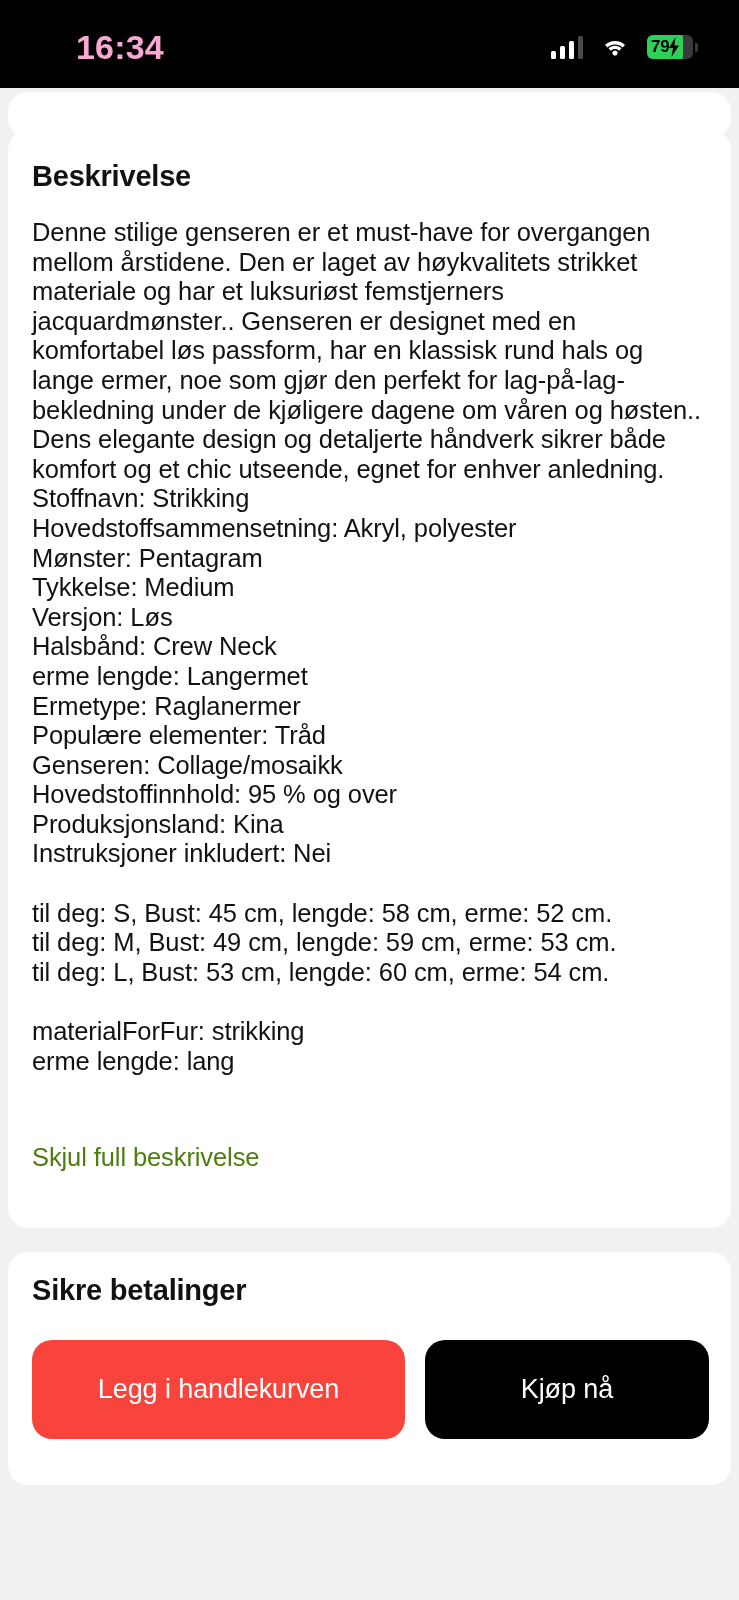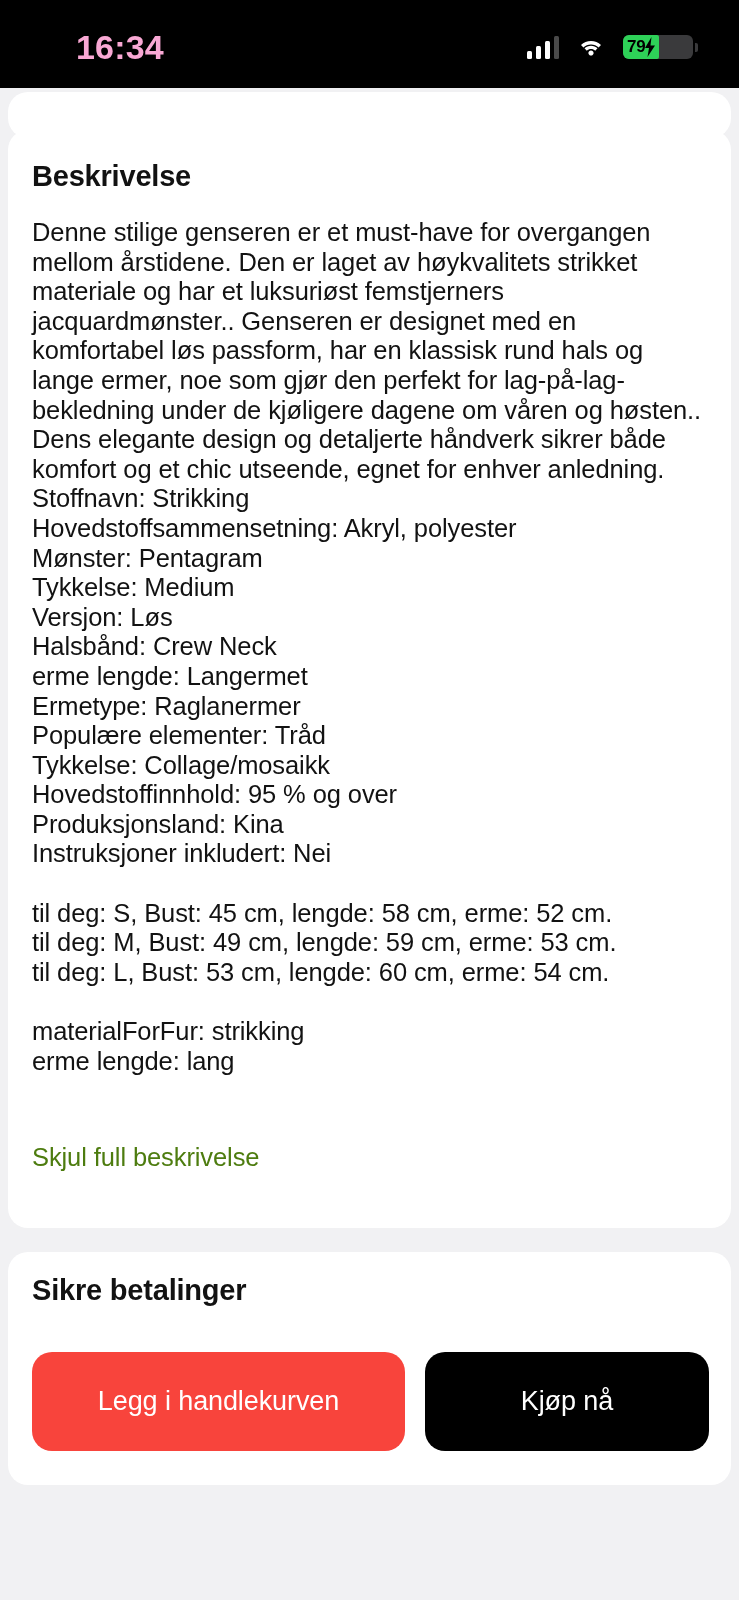--- a/index.html
+++ b/index.html
@@ -44,21 +44,21 @@
   .signal i { width:5.5px; background:#ffffff; border-radius:1.5px; display:block; }
   .signal i:nth-child(1){ height:8px; }
   .signal i:nth-child(2){ height:13px; }
   .signal i:nth-child(3){ height:18px; }
   .signal i:nth-child(4){ height:23px; background:#4a4a4a; }
 
   .wifi { width:28px; height:22px; position:relative; }
 
   .battery {
     position:relative;
-    width:70px; height:24px;
+    width:46px; height:24px;
     border-radius:6px;
     background:#3a3a3c;
     display:flex; align-items:center;
   }
   .battery .fill {
     position:absolute; left:0; top:0;
     width:36px; height:24px;
     background:#2ed158;
     border-radius:6px 2px 2px 6px;
   }
@@ -138,21 +138,20 @@
     border:none;
     border-radius:20px;
     font-family:"Liberation Sans", sans-serif;
     font-size:27px;
     color:#ffffff;
     letter-spacing:-0.1px;
     cursor:pointer;
     display:flex;
     align-items:center;
     justify-content:center;
-    margin-top:12px;
   }
   #btn-cart { flex:0 0 373px; background:#f8443c; }
   #btn-buy  { flex:1 1 auto;  background:#000000; }
 
   
   .footer {
     position:absolute;
     left:0; right:0;
     top:1497px;
     height:103px;
@@ -225,21 +224,21 @@
       <p>Denne stilige genseren er et must-have for overgangen mellom årstidene. Den er laget av høykvalitets strikket materiale og har et luksuriøst femstjerners jacquardmønster.. Genseren er designet med en komfortabel løs passform, har en klassisk rund hals og lange ermer, noe som gjør den perfekt for lag-på-lag-bekledning under de kjøligere dagene om våren og høsten.. Dens elegante design og detaljerte håndverk sikrer både komfort og et chic utseende, egnet for enhver anledning.</p>
       <p>Stoffnavn: Strikking</p>
       <p>Hovedstoffsammensetning: Akryl, polyester</p>
       <p>Mønster: Pentagram</p>
       <p>Tykkelse: Medium</p>
       <p>Versjon: Løs</p>
       <p>Halsbånd: Crew Neck</p>
       <p>erme lengde: Langermet</p>
       <p>Ermetype: Raglanermer</p>
       <p>Populære elementer: Tråd</p>
-      <p>Tykkelse: Collage/mosaikk</p>
+      <p>Genseren: Collage/mosaikk</p>
       <p>Hovedstoffinnhold: 95 % og over</p>
       <p>Produksjonsland: Kina</p>
       <p>Instruksjoner inkludert: Nei</p>
       <div class="spacer"></div>
       <p>til deg: S, Bust: 45 cm, lengde: 58 cm, erme: 52 cm.</p>
       <p>til deg: M, Bust: 49 cm, lengde: 59 cm, erme: 53 cm.</p>
       <p>til deg: L, Bust: 53 cm, lengde: 60 cm, erme: 54 cm.</p>
       <div class="spacer"></div>
       <p>materialForFur: strikking</p>
       <p>erme lengde: lang</p>

